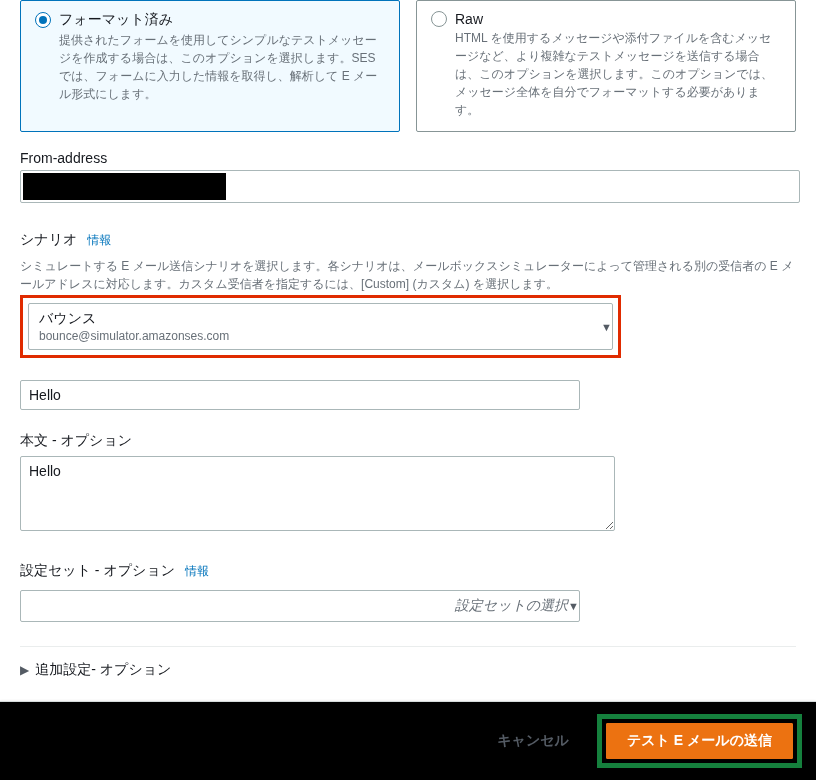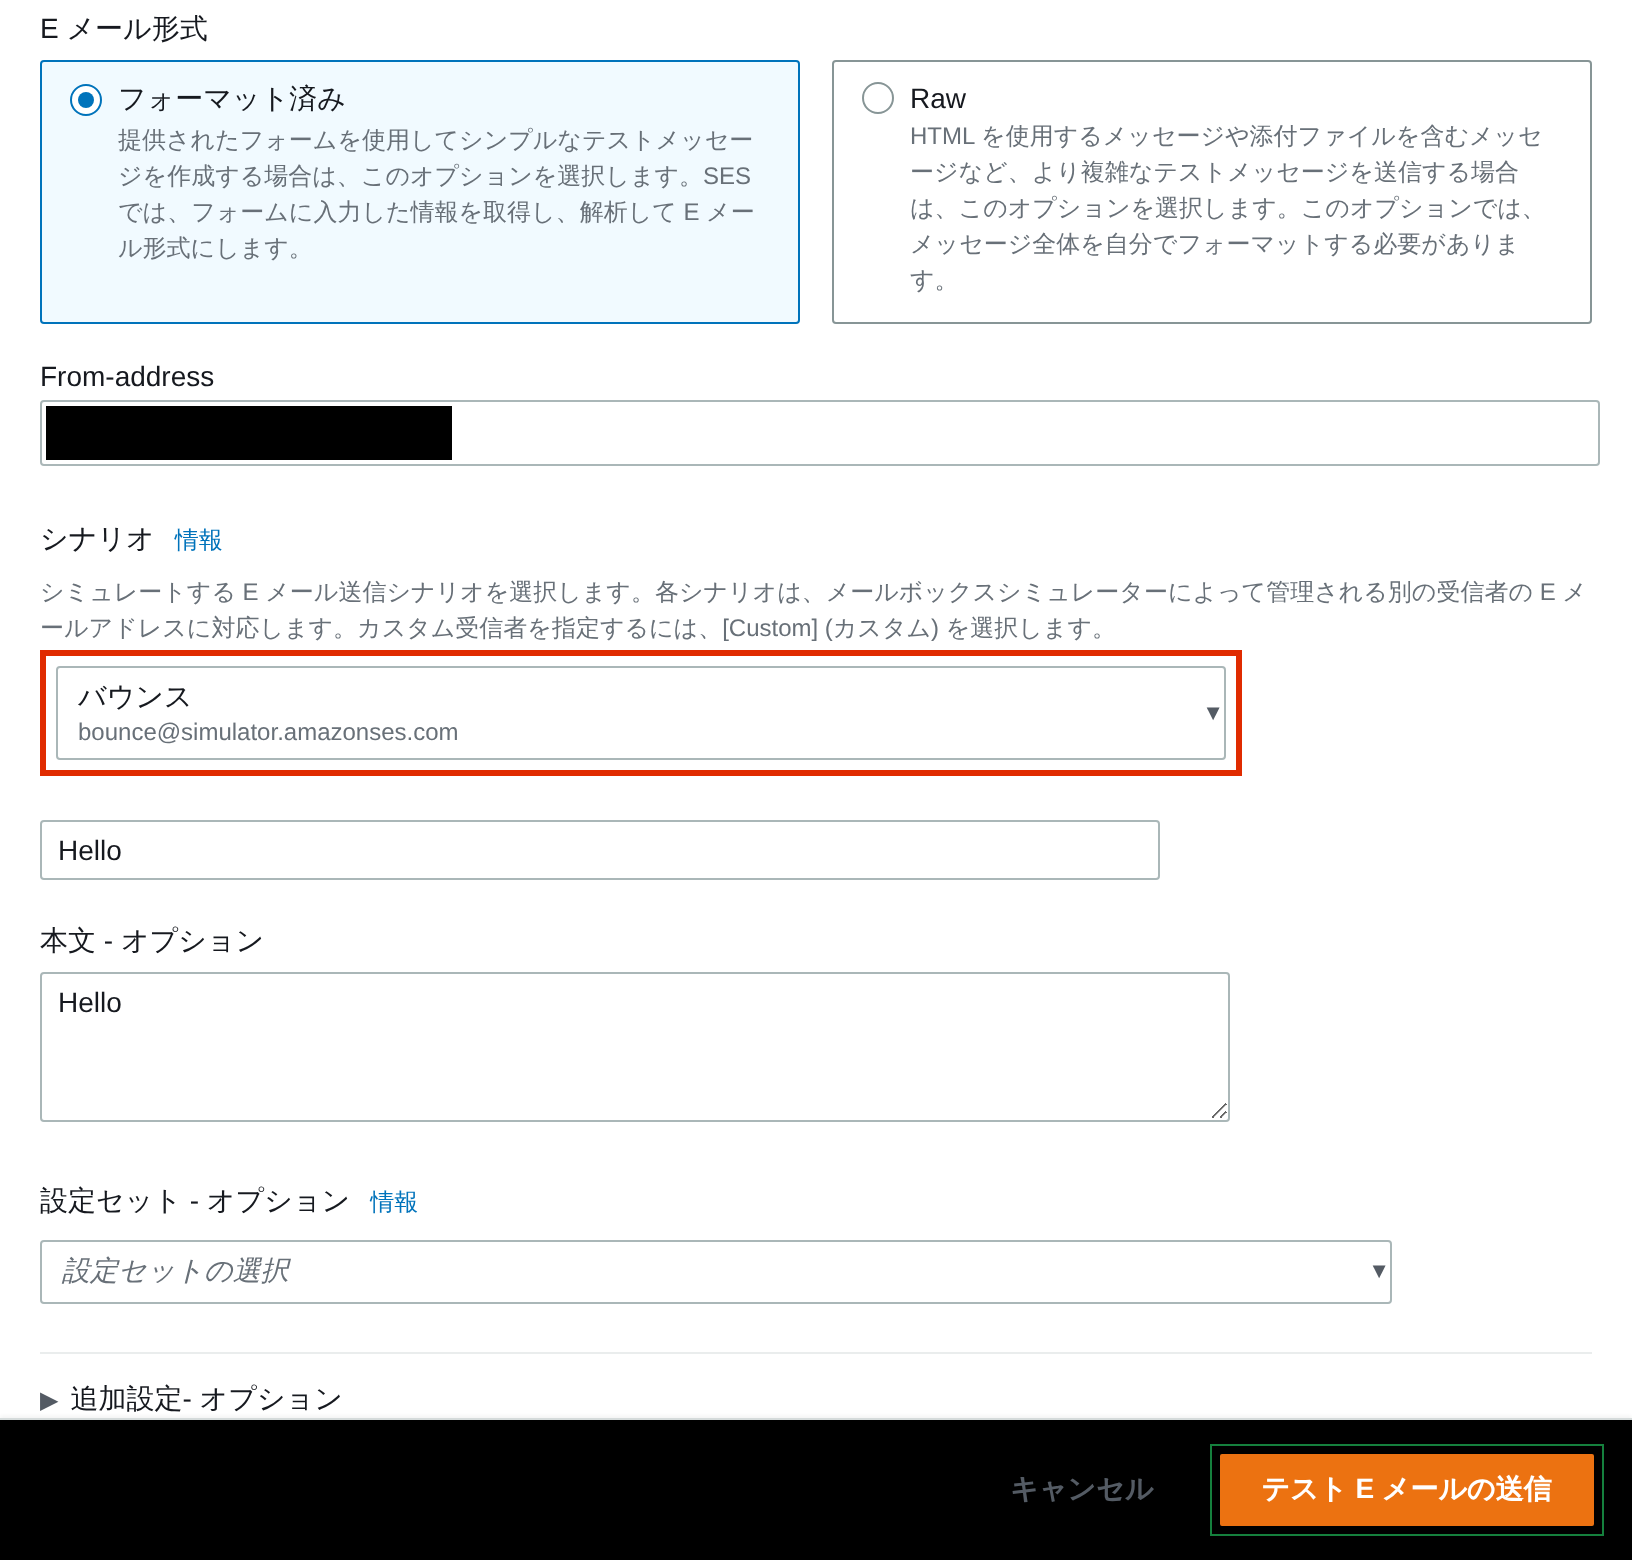--- a/index.html
+++ b/index.html
@@ -68,46 +68,45 @@
   .caret { font-size: 11px; color: #545b64; }
   .text-input {
     width: 560px; border: 1px solid #aab7b8; border-radius: 2px;
     padding: 6px 8px; font-size: 14px; font-family: inherit; color: #16191f;
   }
   .textarea {
     width: 595px; height: 75px; border: 1px solid #aab7b8; border-radius: 2px;
     padding: 6px 8px; font-size: 14px; font-family: inherit; color: #16191f;
     resize: both;
   }
-  .select-wide { width: 676px; }
+  .select-wide { width: 560px; justify-content: flex-end; }
   .divider { border: none; border-top: 1px solid #eaeded; margin: 24px 0 14px 0; }
   .expand-row { display: flex; align-items: center; gap: 6px; cursor: pointer; margin-bottom: 20px; }
   .expand-caret { font-size: 12px; color: #545b64; }
   .footer-bar {
     border-top: 1px solid #d5dbdb;
     box-shadow: 0 -1px 2px rgba(0,0,0,0.05);
     background: #000000;
     position: absolute;
     bottom: 0; left: 0; right: 0;
     padding: 12px 14px;
     display: flex; justify-content: flex-end; align-items: center; gap: 14px;
   }
   .btn-cancel { background: none; border: none; font-size: 14px; font-weight: 700; color: #545b64; cursor: pointer; padding: 8px 14px; }
-  .red-btn-wrap { border: 1px solid #15803d; padding: 4px; }
+  .red-btn-wrap { border: 5px solid #15803d; padding: 4px; }
   .btn-primary {
     background: #ec7211; color: #fff; border: 1px solid #ec7211;
     font-size: 14px; font-weight: 700; padding: 8px 20px; cursor: pointer;
     border-radius: 1px;
   }
 </style>
 </head>
 <body>
 
 <div class="container">
-  <div class="section-label">E メール形式</div>
 
   <div class="radio-row">
     <div class="radio-card selected">
       <div class="radio-header">
         <span class="radio-circle on">
             <span class="radio-dot"></span>
           </span>
         <span class="radio-title">フォーマット済み</span>
       </div>
       <div class="radio-desc">提供されたフォームを使用してシンプルなテストメッセージを作成する場合は、このオプションを選択します。SES では、フォームに入力した情報を取得し、解析して E メール形式にします。</div>

